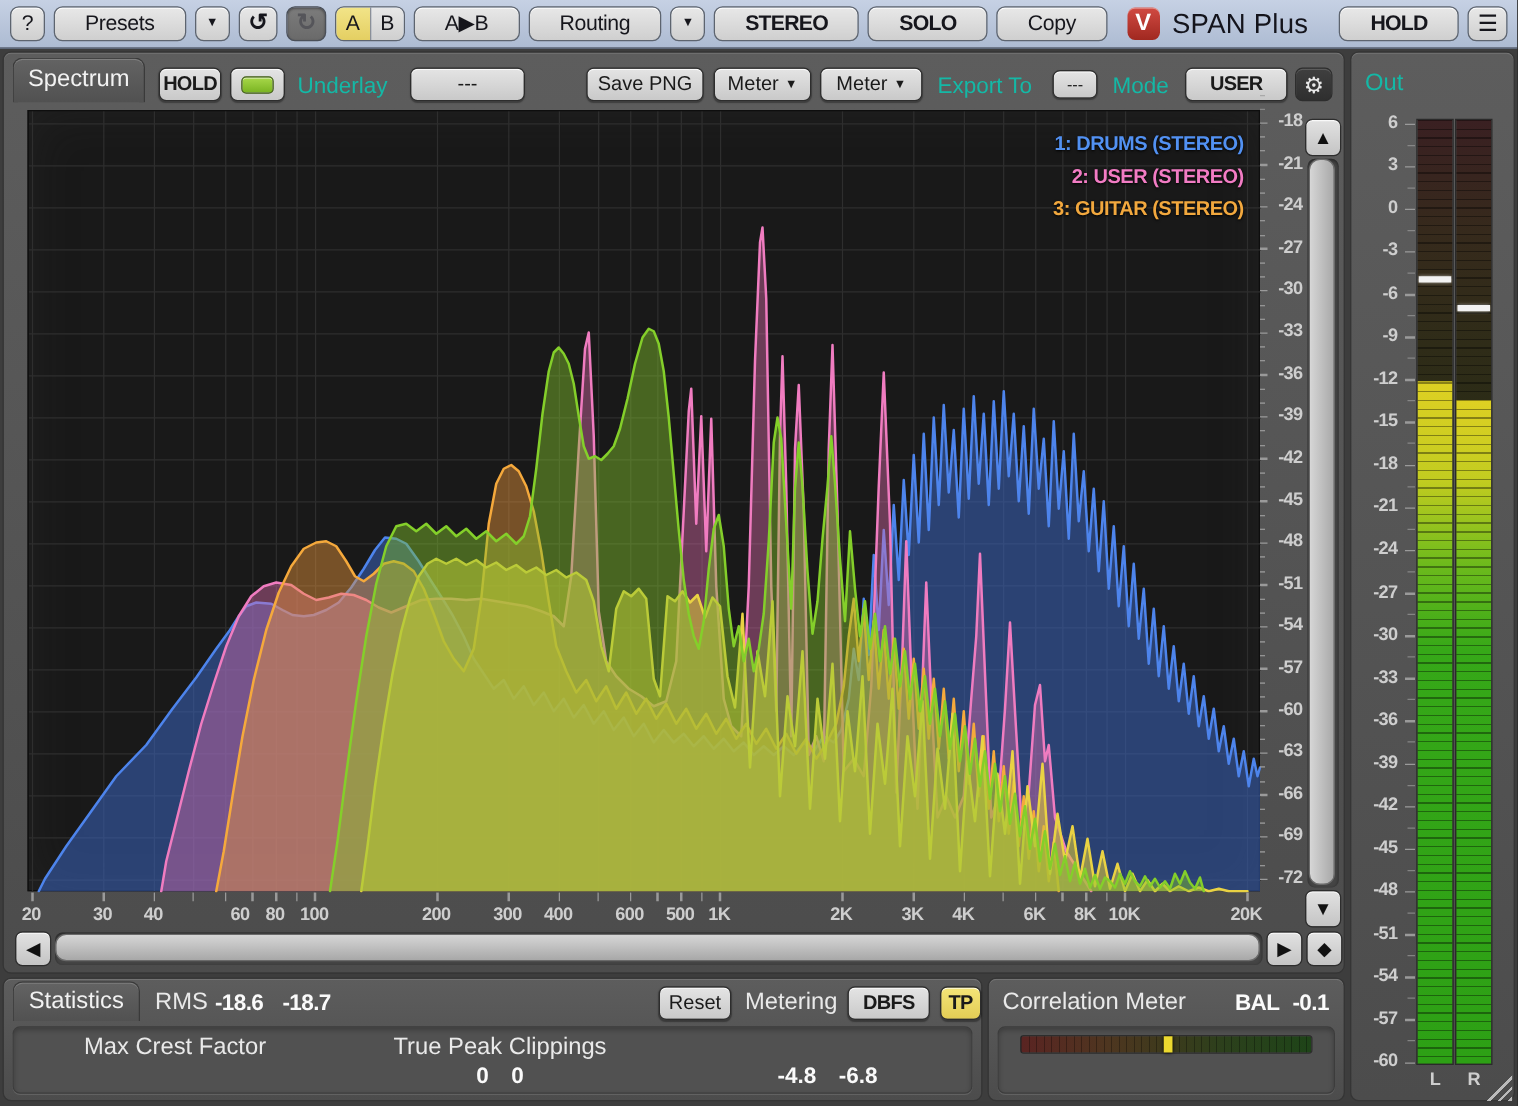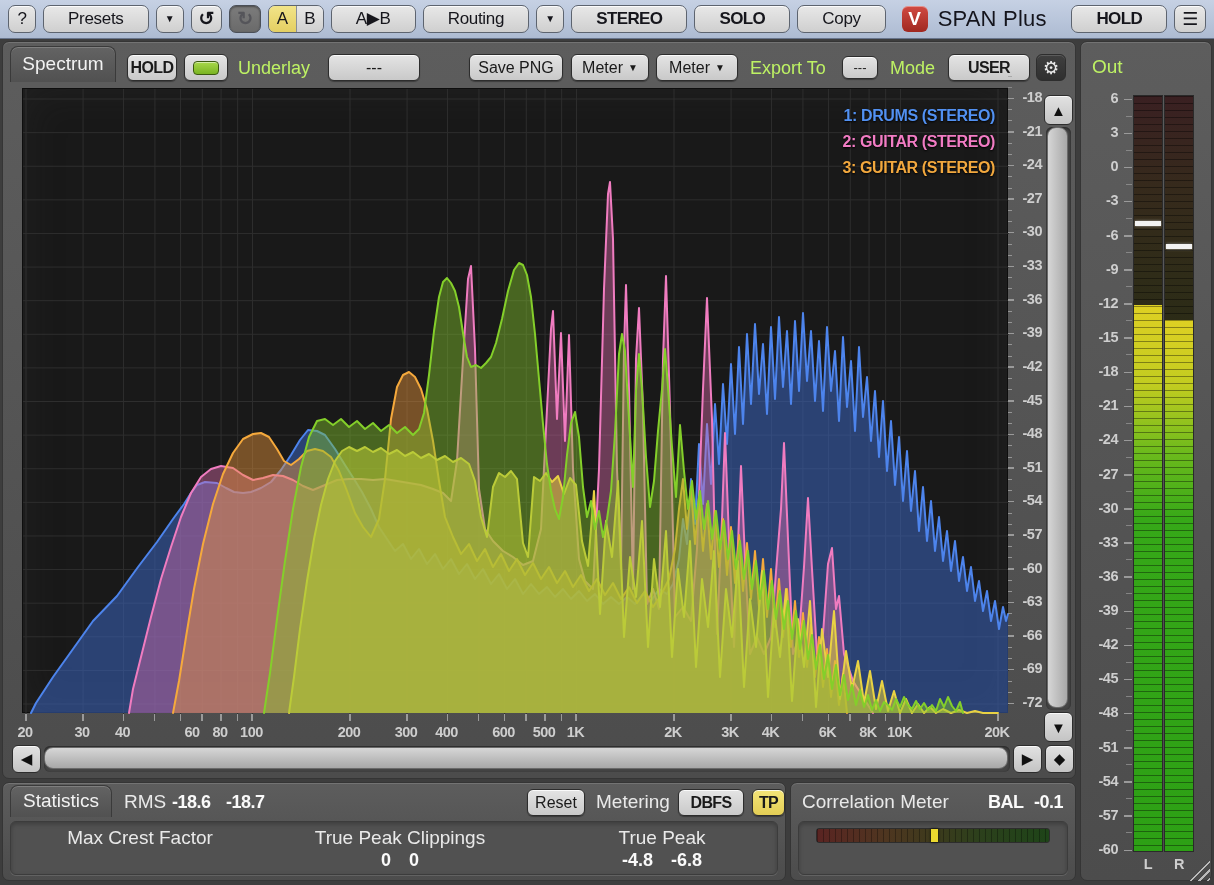--- a/index.html
+++ b/index.html
@@ -47,21 +47,21 @@
     border-radius:8px 8px 0 0;color:#f2f2f2;font-size:19px;text-align:center;
     box-shadow:inset 0 1px 0 rgba(255,255,255,.18);}
   .btn{background:linear-gradient(#e4e4e4,#c9c9c9);border:1px solid #2d2d2d;
     border-radius:6px;color:#1a1a1a;font-size:16px;text-align:center;
     box-shadow:inset 0 1px 0 rgba(255,255,255,.8),0 1px 1px rgba(0,0,0,.35);
     display:flex;align-items:center;justify-content:center;gap:5px;}
   .btn.cond{font-weight:bold;letter-spacing:-0.6px;}
   .btn.yellow{background:linear-gradient(#f4e578,#e3cd55);}
   .btn.darkbtn{background:linear-gradient(#3f3f3f,#2f2f2f);color:#e8e8e8;
     box-shadow:inset 0 1px 0 rgba(255,255,255,.15);}
-  .wlabel{color:#bef264;font-size:18px;}
+  .wlabel{color:#14b8a6;font-size:18px;}
   .led{width:26px;height:14px;border-radius:4px;background:linear-gradient(#a8d84a,#7ab422);
     border:1px solid #3c5a10;box-shadow:inset 0 1px 0 rgba(255,255,255,.5);}
   .caret{font-size:10px;line-height:1;}
 
   
   .plot{left:22px;top:88px;width:986px;height:625px;background:#191919;
     border:1px solid #0e0e0e;box-shadow:inset 0 0 40px rgba(60,60,60,.25);}
   .legend{position:absolute;right:12px;top:14px;text-align:right;}
   .legend div{font-weight:bold;font-size:16px;letter-spacing:-0.4px;line-height:26px;
     text-shadow:0 1px 2px #000;}
@@ -201,21 +201,21 @@
         <polyline points="106,624 110,600 118,568 128,528 138,490 148,458 158,428 168,404 178,388 188,380 198,377 210,379 220,386 230,391 240,389 250,386 260,387 270,391 280,397 290,401 302,396 314,391 326,390 338,390 350,391 362,390 374,392 386,394 398,396 410,400 420,404 428,412 434,372 440,270 445,190 448,177 452,260 456,400 462,440 470,452 480,462 490,468 500,476 510,472 518,440 524,320 528,240 530,222 534,330 538,244 542,352 546,246 550,380 556,470 562,492 570,500 576,380 581,200 585,105 587,93 590,150 594,380 598,480 601,260 603,196 606,300 610,500 613,270 616,219 620,320 624,515 630,500 636,520 640,270 643,187 647,320 652,528 660,518 668,532 674,460 680,300 684,209 689,330 694,545 699,430 702,344 706,450 711,558 715,455 718,377 722,470 727,565 734,548 741,565 748,548 754,470 758,420 761,354 765,450 770,565 776,548 781,478 785,409 789,480 794,565 800,545 805,475 809,459 813,520 816,507 821,565 830,592 840,608 850,624" fill="none" stroke="#f07cc0" stroke-width="2" stroke-linejoin="round" stroke-linecap="round"></polyline>
         <polygon points="150,624 150,624 156,592 163,548 171,500 180,455 190,415 200,385 210,364 220,350 230,345 238,344 246,348 254,360 261,372 268,376 276,370 284,362 292,360 300,362 308,368 316,382 324,402 332,424 340,438 348,448 356,430 362,390 368,330 374,298 380,286 386,283 392,288 398,300 404,320 410,352 416,392 422,428 430,448 438,465 446,455 454,472 462,460 470,478 478,465 486,482 494,470 502,486 510,474 518,490 526,478 534,494 542,482 550,498 558,486 566,502 574,490 582,506 590,494 598,510 606,498 614,514 622,502 630,518 638,506 646,490 652,460 656,420 660,390 664,440 668,398 672,455 676,408 680,462 684,415 688,470 692,422 696,478 700,430 704,486 708,438 712,494 716,446 720,502 724,454 728,510 732,462 736,518 740,470 744,528 748,480 752,538 756,490 760,548 764,500 768,558 772,512 776,568 780,524 784,578 788,536 792,588 796,548 800,598 804,560 808,608 812,572 816,616 820,585 824,624 824,624" fill="rgba(235,150,60,0.45)"></polygon>
         <polyline points="150,624 156,592 163,548 171,500 180,455 190,415 200,385 210,364 220,350 230,345 238,344 246,348 254,360 261,372 268,376 276,370 284,362 292,360 300,362 308,368 316,382 324,402 332,424 340,438 348,448 356,430 362,390 368,330 374,298 380,286 386,283 392,288 398,300 404,320 410,352 416,392 422,428 430,448 438,465 446,455 454,472 462,460 470,478 478,465 486,482 494,470 502,486 510,474 518,490 526,478 534,494 542,482 550,498 558,486 566,502 574,490 582,506 590,494 598,510 606,498 614,514 622,502 630,518 638,506 646,490 652,460 656,420 660,390 664,440 668,398 672,455 676,408 680,462 684,415 688,470 692,422 696,478 700,430 704,486 708,438 712,494 716,446 720,502 724,454 728,510 732,462 736,518 740,470 744,528 748,480 752,538 756,490 760,548 764,500 768,558 772,512 776,568 780,524 784,578 788,536 792,588 796,548 800,598 804,560 808,608 812,572 816,616 820,585 824,624" fill="none" stroke="#f5a93c" stroke-width="2" stroke-linejoin="round" stroke-linecap="round"></polyline>
         <polygon points="266,624 266,624 271,588 277,540 284,492 291,450 298,416 305,390 312,372 319,362 326,358 334,362 342,358 350,363 358,359 366,365 374,361 382,367 390,363 398,369 406,365 414,371 422,367 430,373 438,369 446,375 452,392 458,428 464,448 470,398 476,384 482,388 488,382 494,390 500,454 505,468 511,388 517,392 523,384 529,393 535,387 541,405 547,389 553,396 559,452 565,477 571,402 577,525 583,432 589,468 595,392 601,548 607,468 613,508 619,432 625,558 631,470 637,518 643,442 649,568 655,480 661,528 667,452 673,578 679,490 685,538 691,462 697,588 703,500 709,548 715,472 721,598 727,510 733,558 739,482 745,608 751,520 757,568 763,500 769,612 775,530 781,578 787,512 793,618 799,540 805,588 811,522 817,610 823,562 829,600 835,572 841,614 847,582 853,620 859,592 865,622 871,602 877,624 883,610 889,624 895,615 901,624 907,618 913,624 920,620 928,624 936,621 944,624 952,622 960,624 975,624 975,624" fill="rgba(215,195,60,0.60)"></polygon>
         <polyline points="266,624 271,588 277,540 284,492 291,450 298,416 305,390 312,372 319,362 326,358 334,362 342,358 350,363 358,359 366,365 374,361 382,367 390,363 398,369 406,365 414,371 422,367 430,373 438,369 446,375 452,392 458,428 464,448 470,398 476,384 482,388 488,382 494,390 500,454 505,468 511,388 517,392 523,384 529,393 535,387 541,405 547,389 553,396 559,452 565,477 571,402 577,525 583,432 589,468 595,392 601,548 607,468 613,508 619,432 625,558 631,470 637,518 643,442 649,568 655,480 661,528 667,452 673,578 679,490 685,538 691,462 697,588 703,500 709,548 715,472 721,598 727,510 733,558 739,482 745,608 751,520 757,568 763,500 769,612 775,530 781,578 787,512 793,618 799,540 805,588 811,522 817,610 823,562 829,600 835,572 841,614 847,582 853,620 859,592 865,622 871,602 877,624 883,610 889,624 895,615 901,624 907,618 913,624 920,620 928,624 936,621 944,624 952,622 960,624 975,624" fill="none" stroke="#e9d243" stroke-width="2" stroke-linejoin="round" stroke-linecap="round"></polyline>
         <polygon points="241,624 241,624 247,584 254,530 262,472 270,420 278,378 286,348 294,332 302,330 310,336 318,330 326,338 334,332 342,340 350,334 358,342 366,336 374,344 382,338 390,346 396,340 401,324 406,286 411,242 416,208 420,193 424,189 428,194 432,202 436,218 440,244 444,268 448,278 453,276 458,279 463,274 468,268 473,254 479,230 485,202 491,181 496,174 500,176 504,186 508,208 512,245 516,290 520,335 524,375 528,402 532,420 536,430 540,408 544,366 548,334 552,323 556,348 560,398 564,428 568,412 572,440 576,422 580,448 584,430 588,402 592,344 596,265 599,245 602,262 606,330 610,398 613,302 616,265 619,300 623,368 627,418 631,392 635,342 639,300 642,260 645,298 649,358 653,408 657,336 661,382 665,420 669,392 673,430 677,402 681,440 685,412 689,450 693,422 697,460 701,432 705,470 709,442 713,480 717,452 721,490 725,462 729,500 733,472 737,510 741,482 745,520 749,492 753,530 757,502 761,540 765,512 769,550 773,522 777,560 781,532 785,570 789,546 793,580 797,556 801,590 805,566 809,600 813,576 817,606 821,586 825,611 829,596 833,616 837,601 841,618 845,606 849,621 853,611 857,622 861,613 865,616 869,621 873,610 877,618 881,608 885,616 889,620 893,612 897,620 901,614 905,621 909,616 913,622 917,610 921,618 925,608 929,617 933,622 937,613 940,624 940,624" fill="rgba(130,195,45,0.45)"></polygon>
         <polyline points="241,624 247,584 254,530 262,472 270,420 278,378 286,348 294,332 302,330 310,336 318,330 326,338 334,332 342,340 350,334 358,342 366,336 374,344 382,338 390,346 396,340 401,324 406,286 411,242 416,208 420,193 424,189 428,194 432,202 436,218 440,244 444,268 448,278 453,276 458,279 463,274 468,268 473,254 479,230 485,202 491,181 496,174 500,176 504,186 508,208 512,245 516,290 520,335 524,375 528,402 532,420 536,430 540,408 544,366 548,334 552,323 556,348 560,398 564,428 568,412 572,440 576,422 580,448 584,430 588,402 592,344 596,265 599,245 602,262 606,330 610,398 613,302 616,265 619,300 623,368 627,418 631,392 635,342 639,300 642,260 645,298 649,358 653,408 657,336 661,382 665,420 669,392 673,430 677,402 681,440 685,412 689,450 693,422 697,460 701,432 705,470 709,442 713,480 717,452 721,490 725,462 729,500 733,472 737,510 741,482 745,520 749,492 753,530 757,502 761,540 765,512 769,550 773,522 777,560 781,532 785,570 789,546 793,580 797,556 801,590 805,566 809,600 813,576 817,606 821,586 825,611 829,596 833,616 837,601 841,618 845,606 849,621 853,611 857,622 861,613 865,616 869,621 873,610 877,618 881,608 885,616 889,620 893,612 897,620 901,614 905,621 909,616 913,622 917,610 921,618 925,608 929,617 933,622 937,613 940,624" fill="none" stroke="#84cf2a" stroke-width="2" stroke-linejoin="round" stroke-linecap="round"></polyline>
       </svg>
     <div class="legend" id="legend">
         <div style="color: rgb(82, 145, 242);">1: DRUMS (STEREO)</div>
-        <div style="color: rgb(242, 124, 196);">2: GUITAR (STEREO)</div>
+        <div style="color: rgb(242, 124, 196);">2: USER (STEREO)</div>
         <div style="color: rgb(242, 168, 62);">3: GUITAR (STEREO)</div>
       </div>
   </div>
 
   <div class="abs" id="dbscale" style="left:1008px;top:88px;width:36px;height:626px;">
       <div class="tickmark" style="left: 0px; top: 9.5px; width: 6px; height: 1.5px;"></div>
       <div class="tickmark" style="left: 0px; top: -12.4px; width: 4px; height: 1px; opacity: 0.7;"></div>
       <div class="tickmark" style="left: 0px; top: -1.2px; width: 4px; height: 1px; opacity: 0.7;"></div>
       <div class="tickmark" style="left: 0px; top: 21.2px; width: 4px; height: 1px; opacity: 0.7;"></div>
       <div class="tickmark" style="left: 0px; top: 32.4px; width: 4px; height: 1px; opacity: 0.7;"></div>
@@ -483,21 +483,20 @@
   <div class="abs statnum" style="left:226px;top:792px;">-18.7</div>
   <div class="abs btn" style="left:527px;top:789px;width:58px;height:27px;">Reset</div>
   <div class="abs stathdr" style="left:596px;top:791px;">Metering</div>
   <div class="abs btn cond" style="left:678px;top:789px;width:66px;height:27px;">DBFS</div>
   <div class="abs btn cond yellow" style="left:752px;top:789px;width:33px;height:27px;">TP</div>
   <div class="abs inset" style="left:10px;top:821px;width:768px;height:54px;"></div>
   <div class="abs" id="statcols" style="left:10px;top:821px;width:768px;height:54px;">
       <div class="stathdr" style="position: absolute; left: 0px; top: 6px; width: 260px; text-align: center;">Max Crest Factor</div>
       <div class="stathdr" style="position: absolute; left: 260px; top: 6px; width: 260px; text-align: center;">True Peak Clippings</div>
       <div class="statnum" style="position: absolute; left: 260px; top: 29px; width: 260px; text-align: center; letter-spacing: 0px;"><span>0</span><span style="margin-left: 18px;">0</span></div>
-      <div class="stathdr" style="position: absolute; left: 522px; top: 6px; width: 260px; text-align: center;">True Peak</div>
       <div class="statnum" style="position: absolute; left: 522px; top: 29px; width: 260px; text-align: center; letter-spacing: 0px;"><span>-4.8</span><span style="margin-left: 18px;">-6.8</span></div>
     </div>
 
   <div class="abs panel" style="left:790px;top:782px;width:286px;height:99px;"></div>
   <div class="abs stathdr" style="left:802px;top:791px;">Correlation Meter</div>
   <div class="abs statnum" style="left:988px;top:792px;">BAL</div>
   <div class="abs statnum" style="left:1034px;top:792px;">-0.1</div>
   <div class="abs inset" style="left:798px;top:821px;width:270px;height:54px;"></div>
   <div class="abs" id="corrbar" style="left:816px;top:828px;width:234px;height:15px;border-radius:3px;border:1px solid #2d2d2d;
               background:linear-gradient(90deg,#5a2422 0%,#4e3620 30%,#3d3a1c 50%,#2c401c 70%,#1e4418 100%);">

